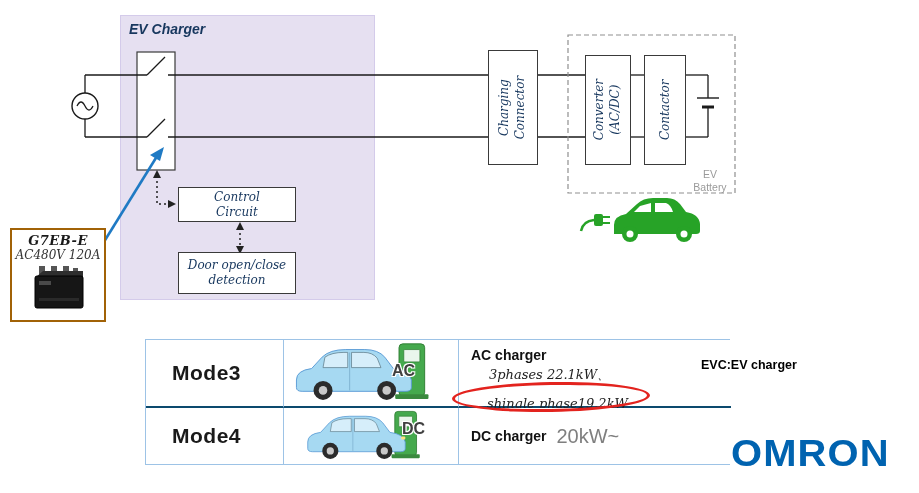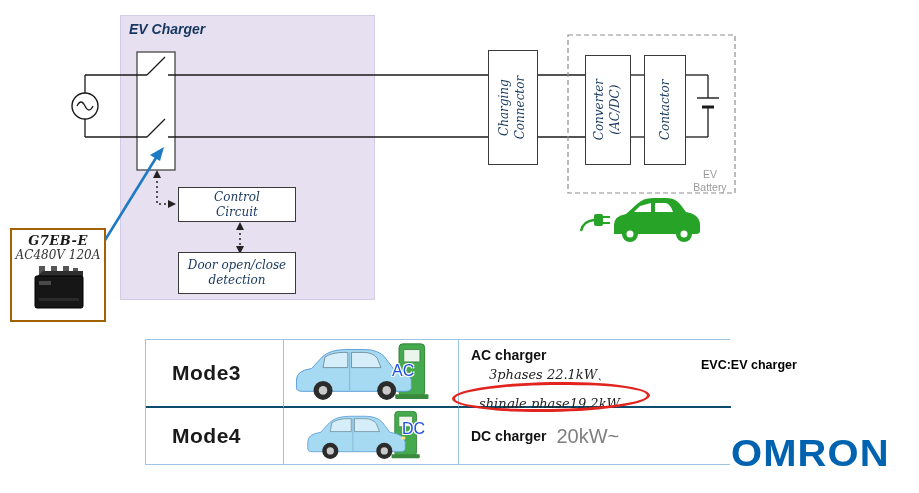--- a/index.html
+++ b/index.html
@@ -38,29 +38,29 @@
   
   .mtable { position:absolute; left:145px; top:339px; width:585px; height:126px;
             display:grid; grid-template-columns:138px 175px 272px; grid-template-rows:68px 56px;
             border:1px solid #9DC3E6; background:#fff; }
   .cell { position:relative; border-right:1px solid #9DC3E6; border-bottom:2px solid #0c4a6e; background:#fff; }
   .cell.c3 { border-right:none; }
   .cell.r2 { border-bottom:none;text-align:center; }
   .modecell { display:flex; align-items:center; padding-left:26px; font-weight:bold;
               font-size:21px; color:#1a1a1a; letter-spacing:0.5px; }
   .carcell svg { position:absolute; left:0; bottom:2px; width:100%; height:95%; }
-  .badge { position:absolute; font-weight:normal; font-size:16px; color:#1d4ed8; z-index:3;
+  .badge { position:absolute; font-weight:bold; font-size:16px; color:#404040; z-index:3;
            text-shadow:-1px -1px 0 #fff, 1px -1px 0 #fff, -1px 1px 0 #fff, 1px 1px 0 #fff; }
   .badge-ac { left:108px; top:22px; }
   .badge-dc { left:118px; top:12px; }
   .desc1 { padding:7px 0 0 12px; }
   .charger-title { font-weight:bold; font-size:14px; color:#111; }
   .spec { font-family:"DejaVu Serif", serif; font-style:italic; font-size:13px; color:#222; }
   .spec.l1 { margin:3px 0 12px 18px; }
-  .spec.l2 { margin:4px 0 0 8px; }
+  .spec.l2 { margin:4px 0 0 16px; }
   .desc2 { display:flex; align-items:center; padding-left:12px; gap:10px; }
   .kw-gray { font-size:20px; color:#7f7f7f; }
 
   .red-oval { left:452px; top:382px; width:198px; height:30px; border:3px solid #E3231E;
               border-radius:50%; transform:rotate(-1deg); z-index:5; }
 
   .evc-note { left:701px; top:358px; font-weight:bold; font-size:12.5px; color:#000; }
   .omron { left:731px; top:433px; font-weight:bold; font-size:37px; color:#0063B0;
            letter-spacing:1px; transform:scale(1.08,1); transform-origin:left top; }
 </style>

